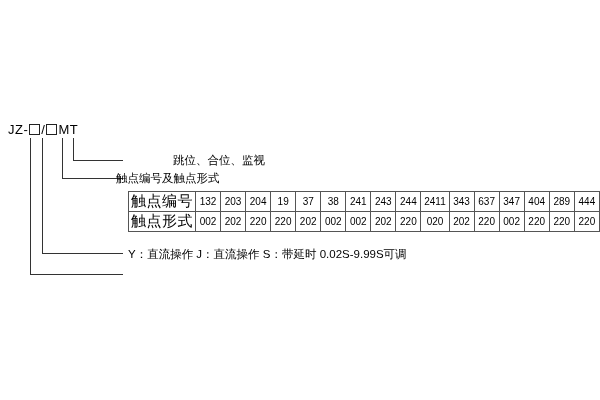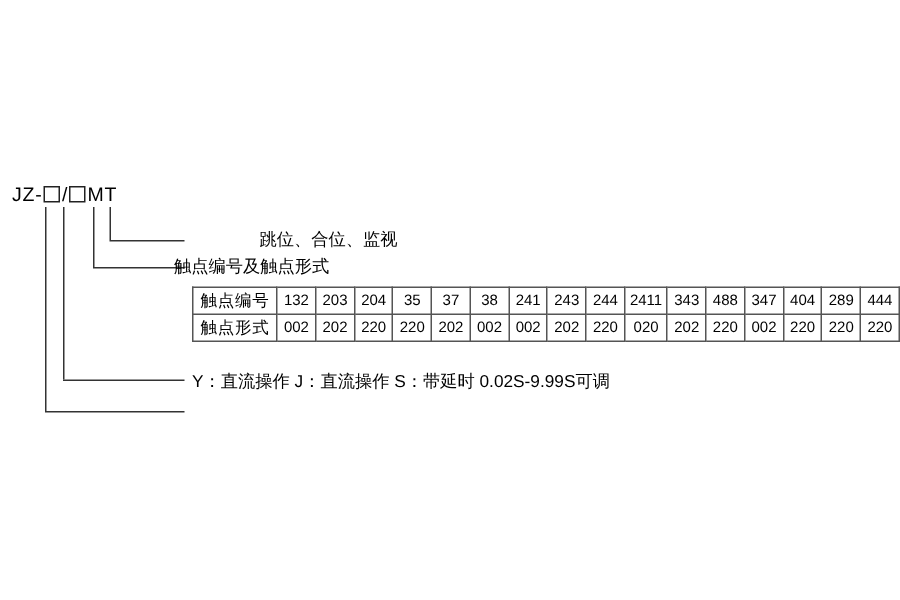--- a/index.html
+++ b/index.html
@@ -75,21 +75,21 @@
   table.spec td {
     border: 1px solid #555;
     height: 17px;
     text-align: center;
     vertical-align: middle;
     padding: 0 2px;
     white-space: nowrap;
   }
   table.spec td.hdr {
     width: 58px;
-    font-size: 11px;
+    font-size: 15px;
     letter-spacing: 0.5px;
     margin-top: 40px;
   }
   table.spec td.val {
     width: 26px;
   }
 
   
   .legend {
     position: absolute;
@@ -134,29 +134,29 @@
   <div class="hline" style="left:30px; top:274px; width:93px;"></div>
 
   <div class="tbl-wrap">
     <table class="spec">
       <tbody>
         <tr>
           <td class="hdr">触点编号</td>
           <td class="val">132</td>
           <td class="val">203</td>
           <td class="val">204</td>
-          <td class="val">35</td>
+          <td class="val">19</td>
           <td class="val">37</td>
           <td class="val">38</td>
           <td class="val">241</td>
           <td class="val">243</td>
           <td class="val">244</td>
           <td class="val">2411</td>
           <td class="val">343</td>
-          <td class="val">488</td>
+          <td class="val">637</td>
           <td class="val">347</td>
           <td class="val">404</td>
           <td class="val">289</td>
           <td class="val">444</td>
         </tr>
         <tr>
           <td class="hdr">触点形式</td>
           <td class="val">002</td>
           <td class="val">202</td>
           <td class="val">220</td>

